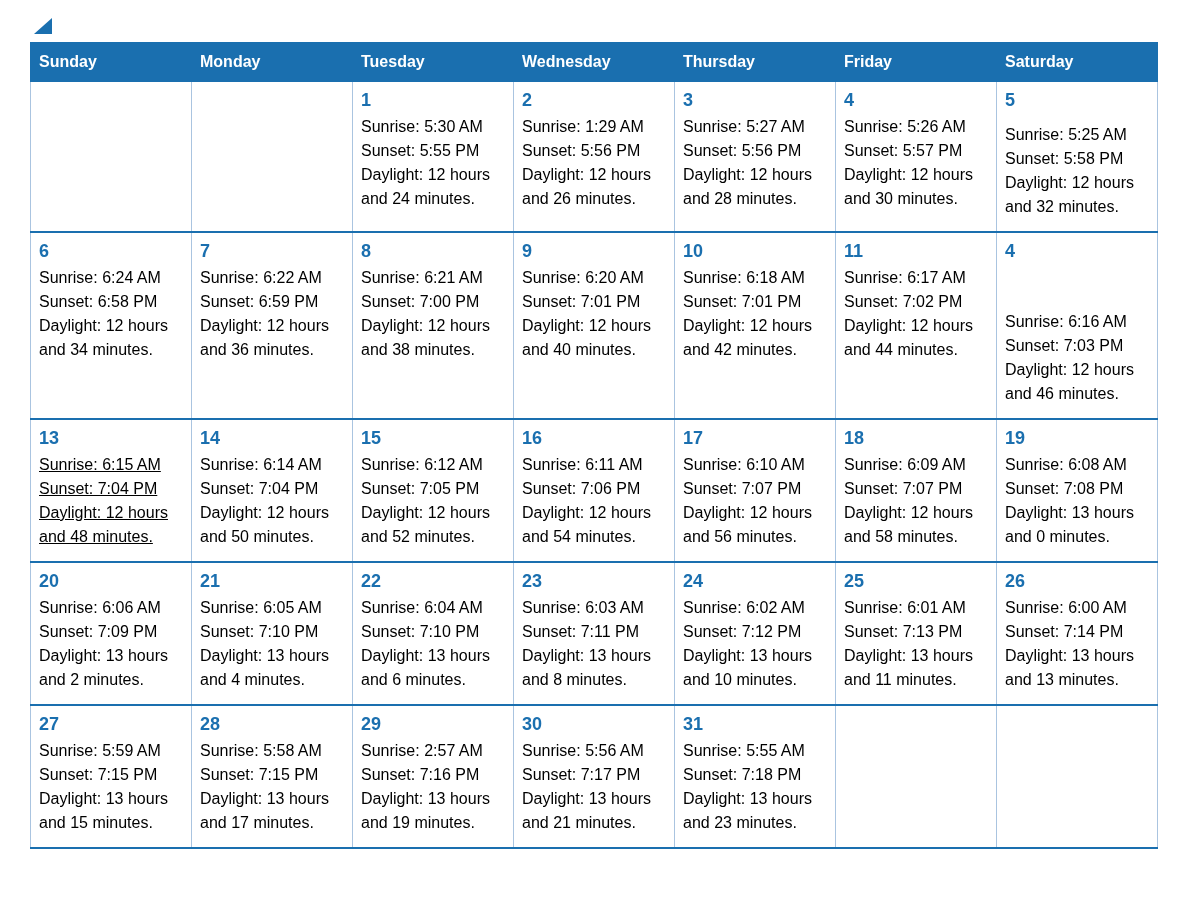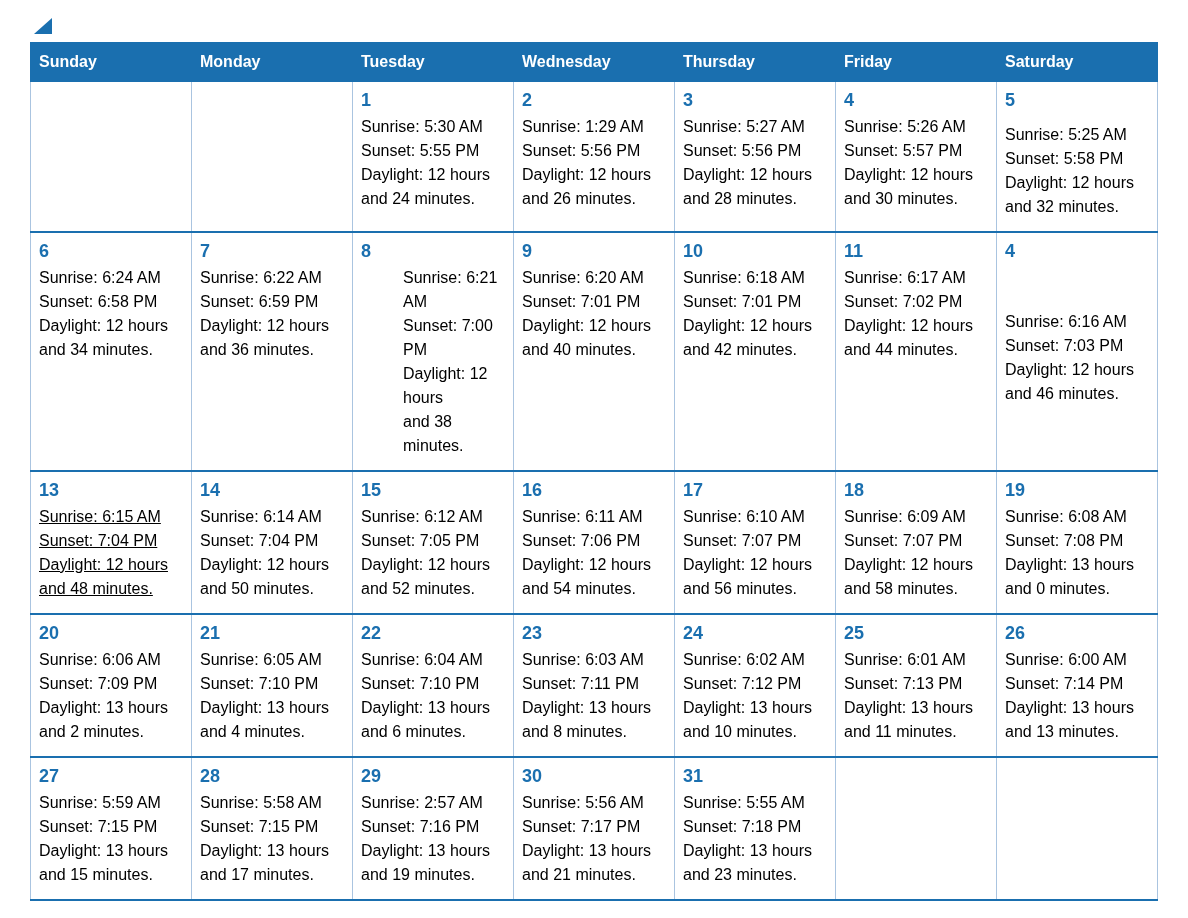--- a/index.html
+++ b/index.html
@@ -172,21 +172,21 @@
         </td>
         <td>
           <span class="day-number">7</span>
           <div class="day-details" style="white-space: pre-line;">Sunrise: 6:22 AM
 Sunset: 6:59 PM
 Daylight: 12 hours
 and 36 minutes.</div>
         </td>
         <td>
           <span class="day-number">8</span>
-          <div class="day-details" style="white-space: pre-line; margin-left: 42px;">Sunrise: 6:21 AM
+          <div class="day-details" style="white-space: pre-line;">Sunrise: 6:21 AM
 Sunset: 7:00 PM
 Daylight: 12 hours
 and 38 minutes.</div>
         </td>
         <td>
           <span class="day-number">9</span>
           <div class="day-details" style="white-space: pre-line;">Sunrise: 6:20 AM
 Sunset: 7:01 PM
 Daylight: 12 hours
 and 40 minutes.</div>

